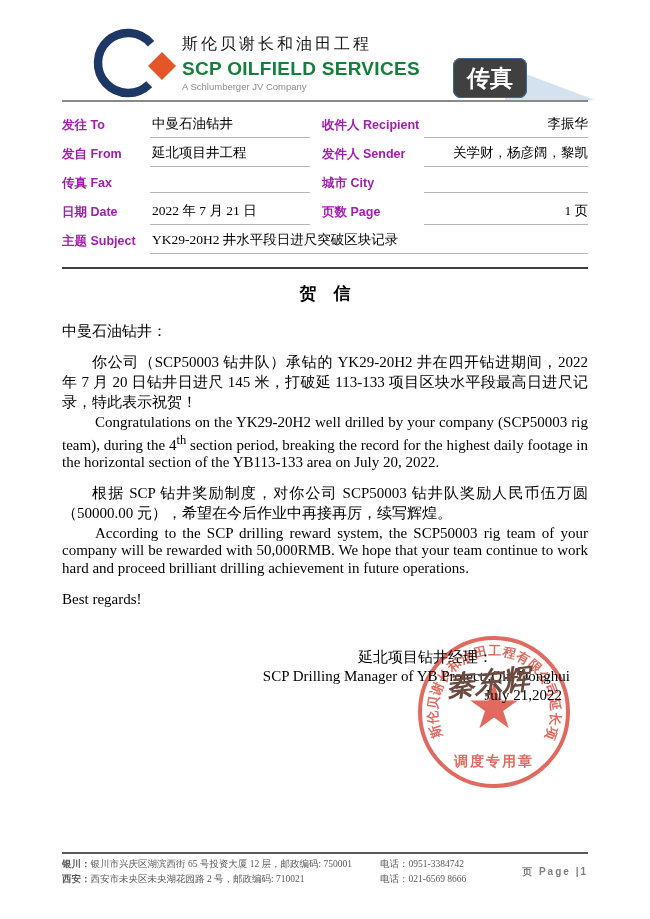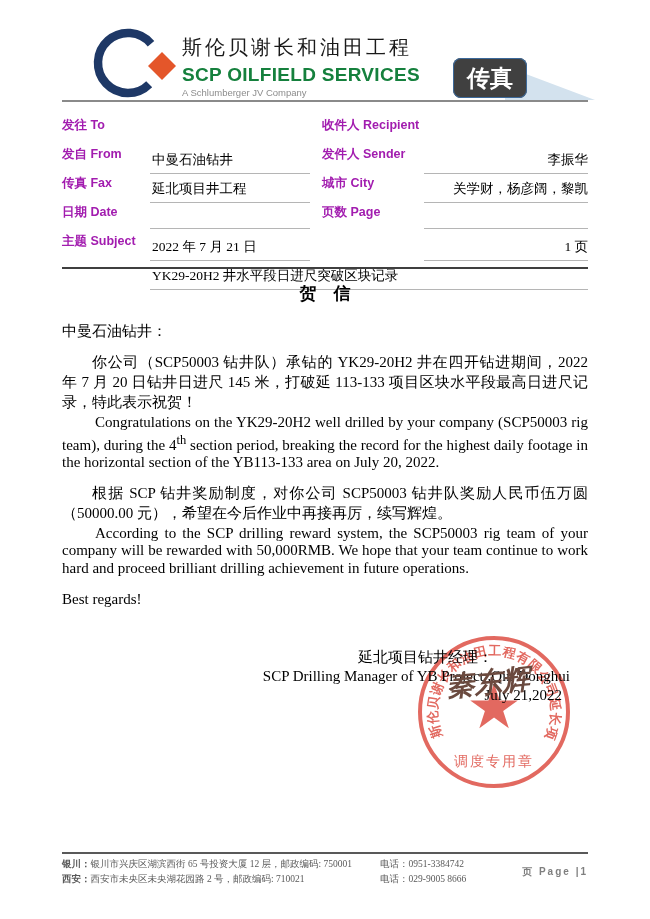--- a/index.html
+++ b/index.html
@@ -5,41 +5,41 @@
   html,body { margin:0; padding:0; background:#ffffff; }
   .page {
     position:relative; width:650px; height:919px; background:#ffffff;
     overflow:hidden; font-family:"Liberation Serif", serif; color:#000;
   }
 
   
   .header { position:absolute; left:62px; top:24px; width:526px; height:78px; }
   .logo { position:absolute; left:24px; top:2px; }
   .brand { position:absolute; left:120px; top:10px; }
-  .brand-cn { font-size:20px; letter-spacing:3px; color:#1a1a1a; font-family:"DejaVu Serif", serif; }
+  .brand-cn { font-size:16px; letter-spacing:3px; color:#1a1a1a; font-family:"DejaVu Serif", serif; }
   .brand-en { font-size:19px; font-weight:bold; color:#15803d; margin-top:3px;
               font-family:"Liberation Sans", sans-serif; letter-spacing:0.3px; }
   .brand-sub { font-size:9.5px; color:#8c8c8c; margin-top:1px; font-family:"Liberation Sans", sans-serif; }
   .fax-swoosh { position:absolute; left:443px; top:42px; width:90px; height:34px;
                 background:#d3e2ee; clip-path:polygon(0 0, 100% 100%, 0 100%); }
   .fax-badge { position:absolute; left:391px; top:34px; width:74px; height:40px;
                background:#404040; border-radius:8px; color:#fff; display:flex;
                align-items:center; justify-content:center; font-size:23px; font-weight:bold;
                font-family:"DejaVu Serif", serif; box-shadow:inset 0 0 0 1px #3c699a; }
   .header-line { position:absolute; left:62px; top:100px; width:526px; height:2px; background:#8a8a8a; }
 
   
   .form { position:absolute; left:62px; top:113px; width:526px; }
   .form-row { display:flex; height:29px; align-items:flex-start; }
   .f-label { font-family:"Liberation Sans", sans-serif; font-weight:bold; font-size:12.5px;
              color:#a21caf; padding-top:4px; }
   .f-label.l { width:88px; }
   .f-label.r { width:102px; }
   .f-value { font-size:13.5px; border-bottom:1px solid #b5b5b5; padding:2px 0 4px 2px;
-             min-height:15px; white-space:nowrap; overflow:hidden;margin-top:36px; }
+             min-height:15px; white-space:nowrap; overflow:hidden; }
   .f-value.left { width:158px; margin-right:12px; }
   .f-value.right { flex:1;text-align:right; }
   .f-value.wide { flex:1; }
 
   .divider { position:absolute; left:62px; top:267px; width:526px; height:2px; background:#3f3f3f; }
 
   
   .letter { position:absolute; left:62px; top:282px; width:526px; }
   .letter-title { text-align:center; font-size:17px; font-weight:bold; }
   .salutation { margin-top:17px; font-size:15px; }
@@ -52,21 +52,21 @@
   .sign-date { margin-right:26px; line-height:19px; }
 
   
   .stamp { position:absolute; left:418px; top:636px; width:152px; height:152px;
            opacity:0.85; mix-blend-mode:multiply; pointer-events:none; }
   .stamp-circle { position:absolute; inset:0; border:4px solid #dd4f44; border-radius:50%; }
   .stamp-star { position:absolute; left:0; right:0; top:40px; text-align:center;
                 font-size:62px; line-height:62px; color:#dd4f44; }
   .stamp-svg { position:absolute; inset:0; }
   .stamp-bottom { position:absolute; left:0; right:0; bottom:17px; text-align:center;
-                  color:#dd4f44; font-size:14px; letter-spacing:2px; font-weight:normal;margin-top:7px; }
+                  color:#dd4f44; font-size:14px; letter-spacing:2px; font-weight:bold;margin-top:7px; }
   .signature-hand { position:absolute; left:446px; top:668px; font-size:28px; line-height:30px;
                     font-style:italic; font-weight:bold; color:#6b4a3f;
                     transform:rotate(-6deg); font-family:"DejaVu Serif", serif; }
 
   
   .footer-line { position:absolute; left:62px; top:852px; width:526px; height:2px; background:#595959; }
   .footer { position:absolute; left:62px; top:857px; width:526px; display:flex;
             font-size:9.5px; color:#595959; }
   .f-addr { width:318px; }
   .f-addr .row, .f-phone .row { line-height:15px; white-space:nowrap; }
@@ -159,18 +159,18 @@
   <div class="signature-hand">秦东辉</div>
 
   <div class="footer-line"></div>
   <div class="footer">
     <div class="f-addr">
       <div class="row"><span class="city">银川：</span><span>银川市兴庆区湖滨西街 65 号投资大厦 12 层，邮政编码: 750001</span></div>
       <div class="row"><span class="city">西安：</span><span>西安市未央区未央湖花园路 2 号，邮政编码: 710021</span></div>
     </div>
     <div class="f-phone">
       <div class="row"><span>电话：</span><span>0951-3384742</span></div>
-      <div class="row"><span>电话：</span><span>029-9005 8666</span></div>
+      <div class="row"><span>电话：</span><span>021-6569 8666</span></div>
     </div>
     <div class="f-page">页 Page |1</div>
   </div>
 
 </div>
 
 </body></html>

